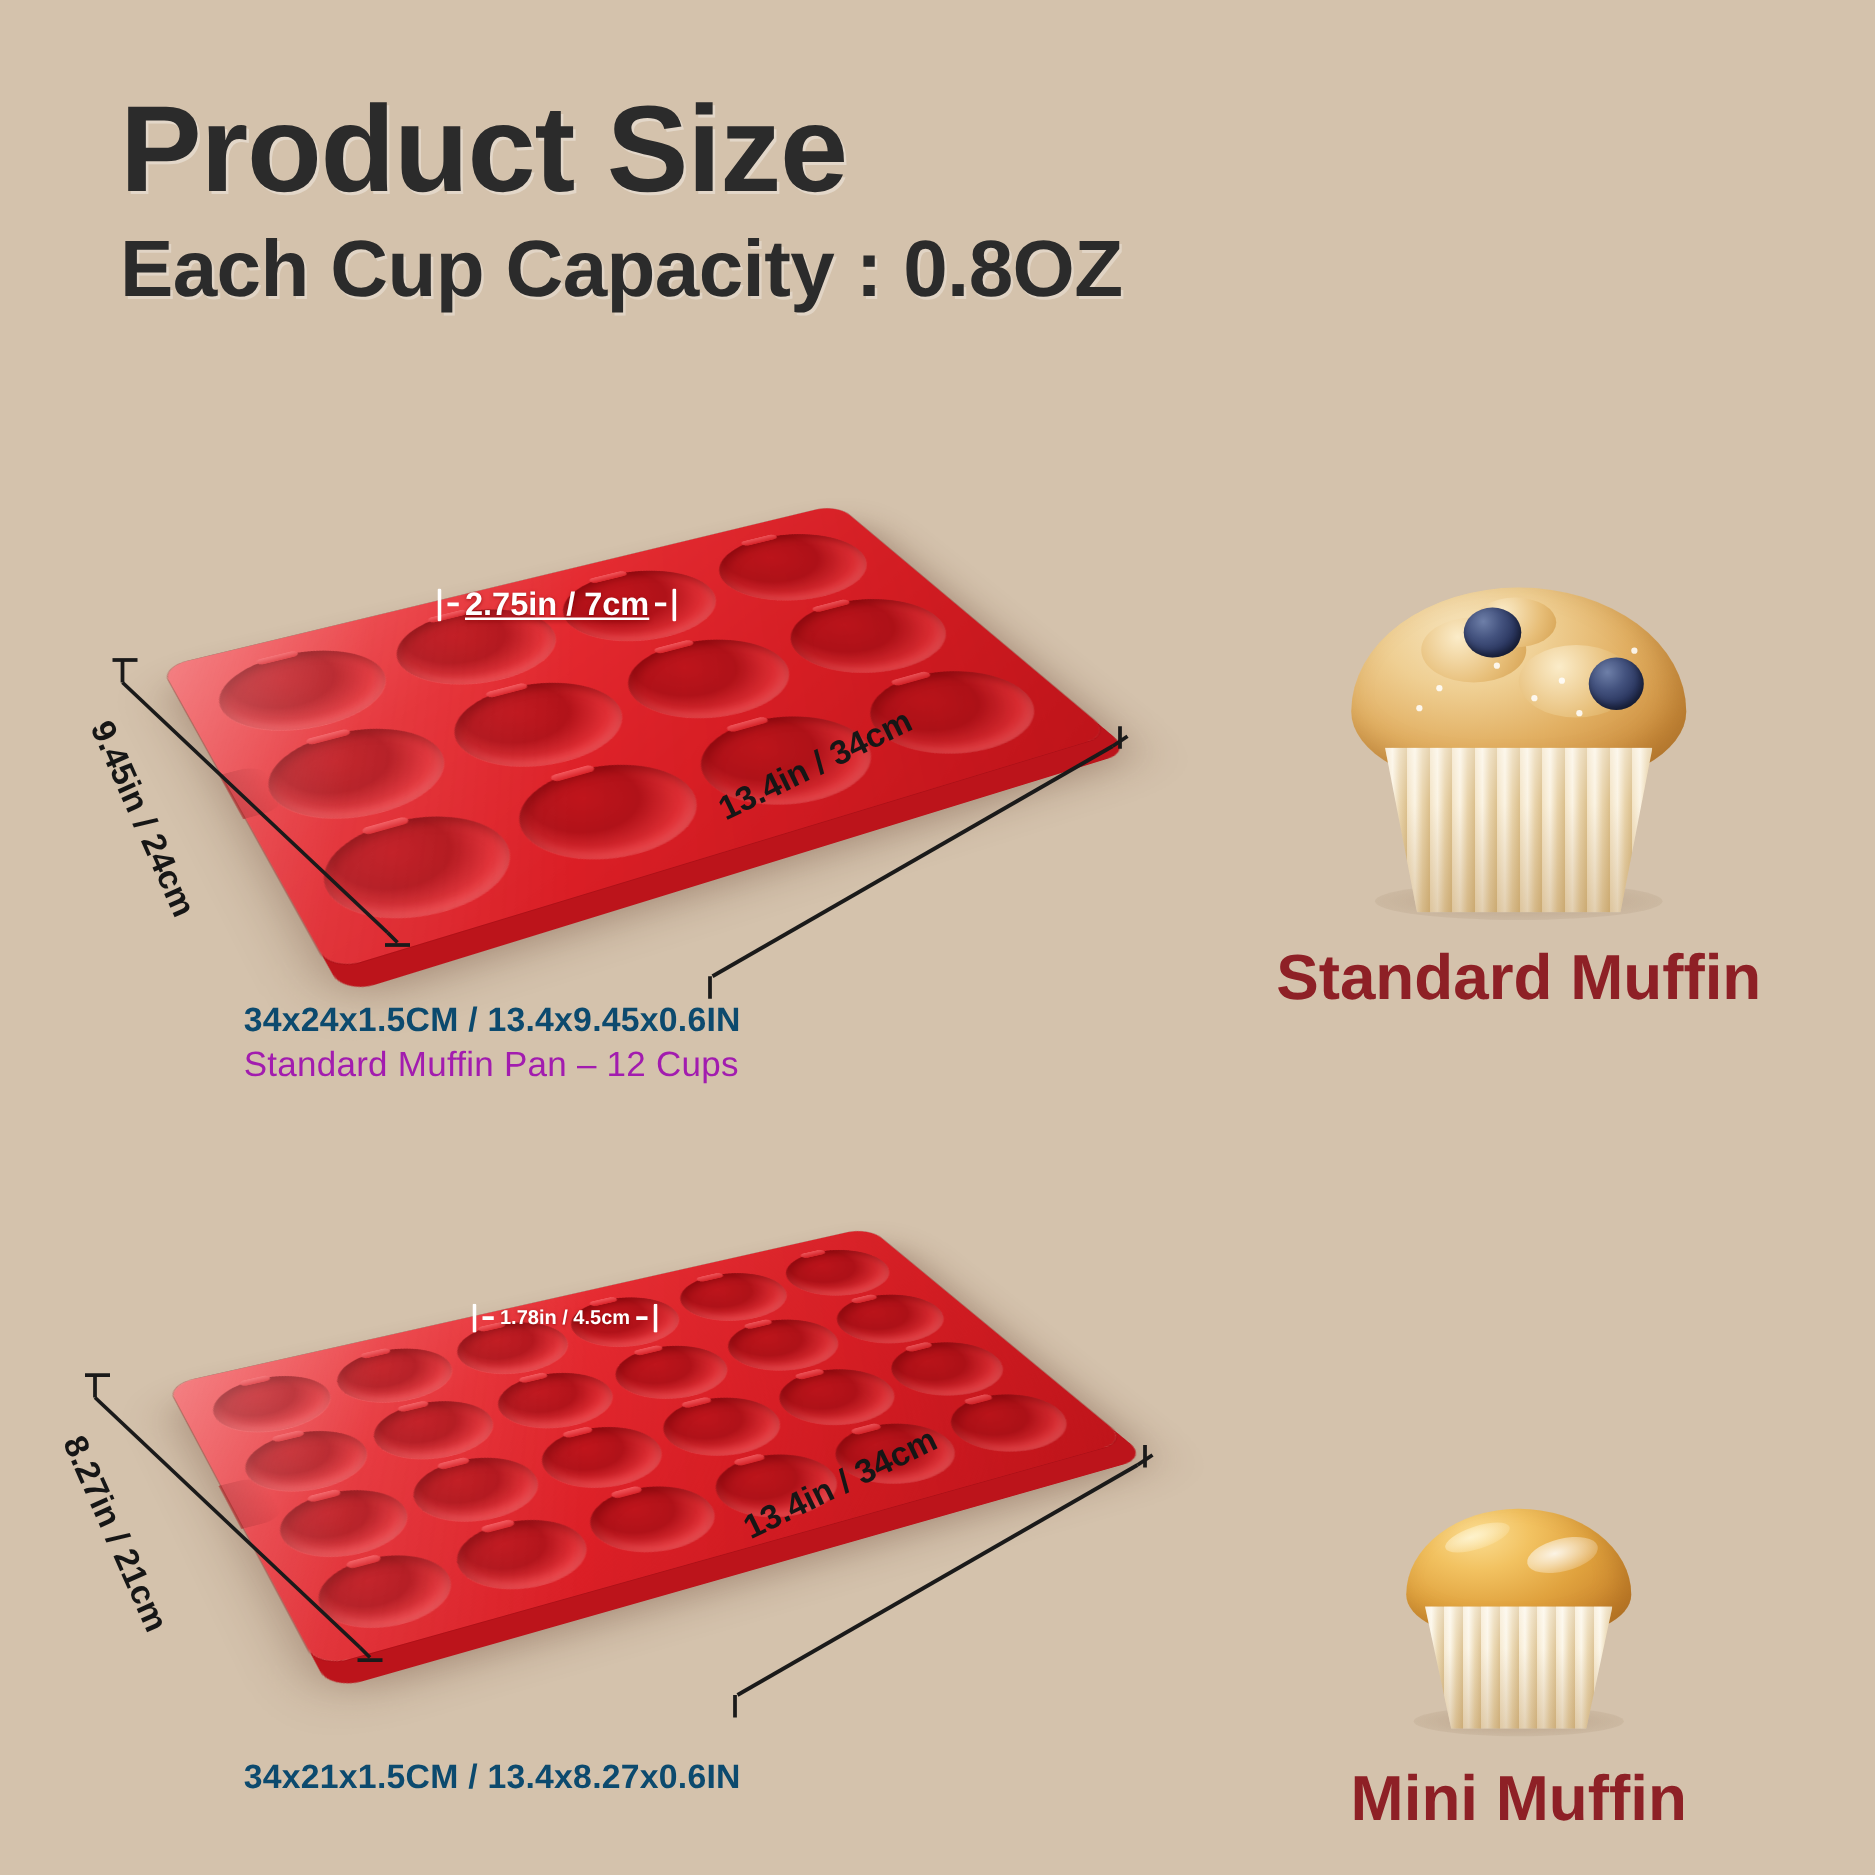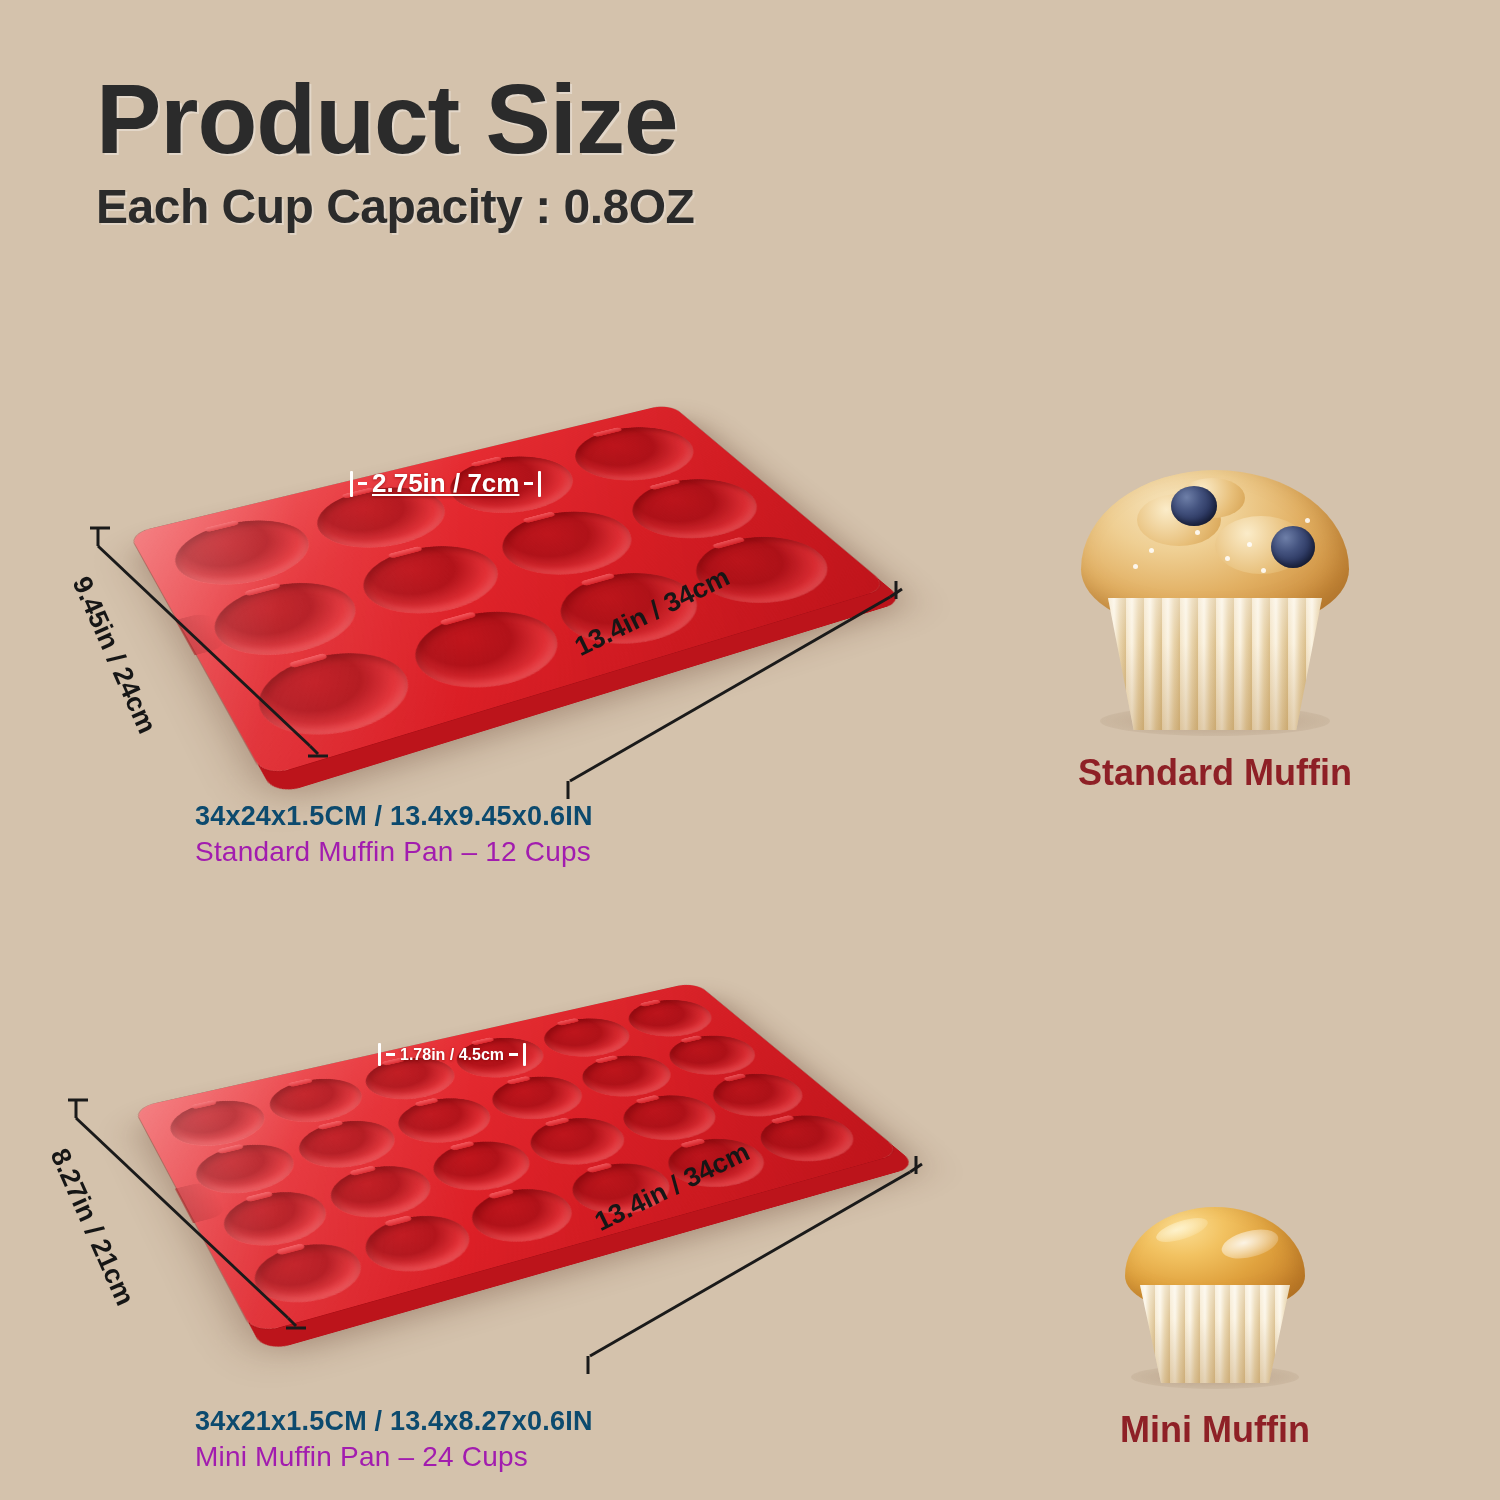--- a/index.html
+++ b/index.html
@@ -38,21 +38,21 @@
     font-size: 98px;
     font-weight: bold;
     letter-spacing: -1px;
     color: #2B2B2B;
     line-height: 1.0;
     text-shadow: 2px 2px 0 rgba(255,255,255,0.35);
     white-space: nowrap;
   }
   .hdr-sub {
     margin-top: 14px;
-    font-size: 48px;
+    font-size: 64px;
     font-weight: bold;
     letter-spacing: -0.5px;
     color: #2B2B2B;
     line-height: 1.05;
     text-shadow: 2px 2px 0 rgba(255,255,255,0.3);
     white-space: nowrap;
   }
 
   
   .pan-block { position: absolute; }
@@ -252,21 +252,21 @@
   }
   #caption-standard { left: 195px; top: 800px; }
   #caption-mini     { left: 195px; top: 1383px; margin-top: 22px; }
 
   
   .muffin-block { position: absolute; text-align: center; }
   #muffin-block-standard { left: 1010px; top: 460px; width: 410px; }
   #muffin-block-mini     { left: 1010px; top: 1189px; width: 410px; }
 
   .muffin-label {
-    font-size: 36px;
+    font-size: 51px;
     font-weight: bold;
     color: #8E2026;
     white-space: nowrap;
   }
   #label-standard-muffin { margin-top: 22px; }
   #label-mini-muffin { margin-top: 20px; }
 
   .muffin-art { position: relative; margin: 0 auto; }
   #art-standard { width: 280px; height: 270px; }
   #art-mini     { width: 200px; height: 200px; }
@@ -515,21 +515,20 @@
       <line x1="8" y1="206" x2="8" y2="224" stroke="#1A1A1A" stroke-width="3"></line>
       <line x1="10" y1="206" x2="330" y2="22" stroke="#1A1A1A" stroke-width="3"></line>
       <line x1="330" y1="22" x2="342" y2="14" stroke="#1A1A1A" stroke-width="3"></line>
       <line x1="336" y1="6" x2="336" y2="24" stroke="#1A1A1A" stroke-width="3"></line>
     </svg>
     <span class="txt">13.4in / 34cm</span>
   </div>
 
   <div class="caption" id="caption-mini">
     <div class="line1">34x21x1.5CM / 13.4x8.27x0.6IN</div>
-    <div class="line2">Mini Muffin Pan – 24 Cups</div>
   </div>
 
   <div class="muffin-block" id="muffin-block-standard">
     <div class="muffin-art" id="art-standard">
       <div class="m-shadow"></div>
       <div class="m-top"></div>
       <div class="m-crumb" style="left:62px;  top:34px;  width:84px; height:52px;"></div>
       <div class="m-crumb" style="left:140px; top:56px;  width:92px; height:58px;"></div>
       <div class="m-crumb" style="left:104px; top:18px;  width:66px; height:40px;"></div>
       <div class="berry" style="left:96px;  top:26px;  width:46px; height:40px;"></div>

